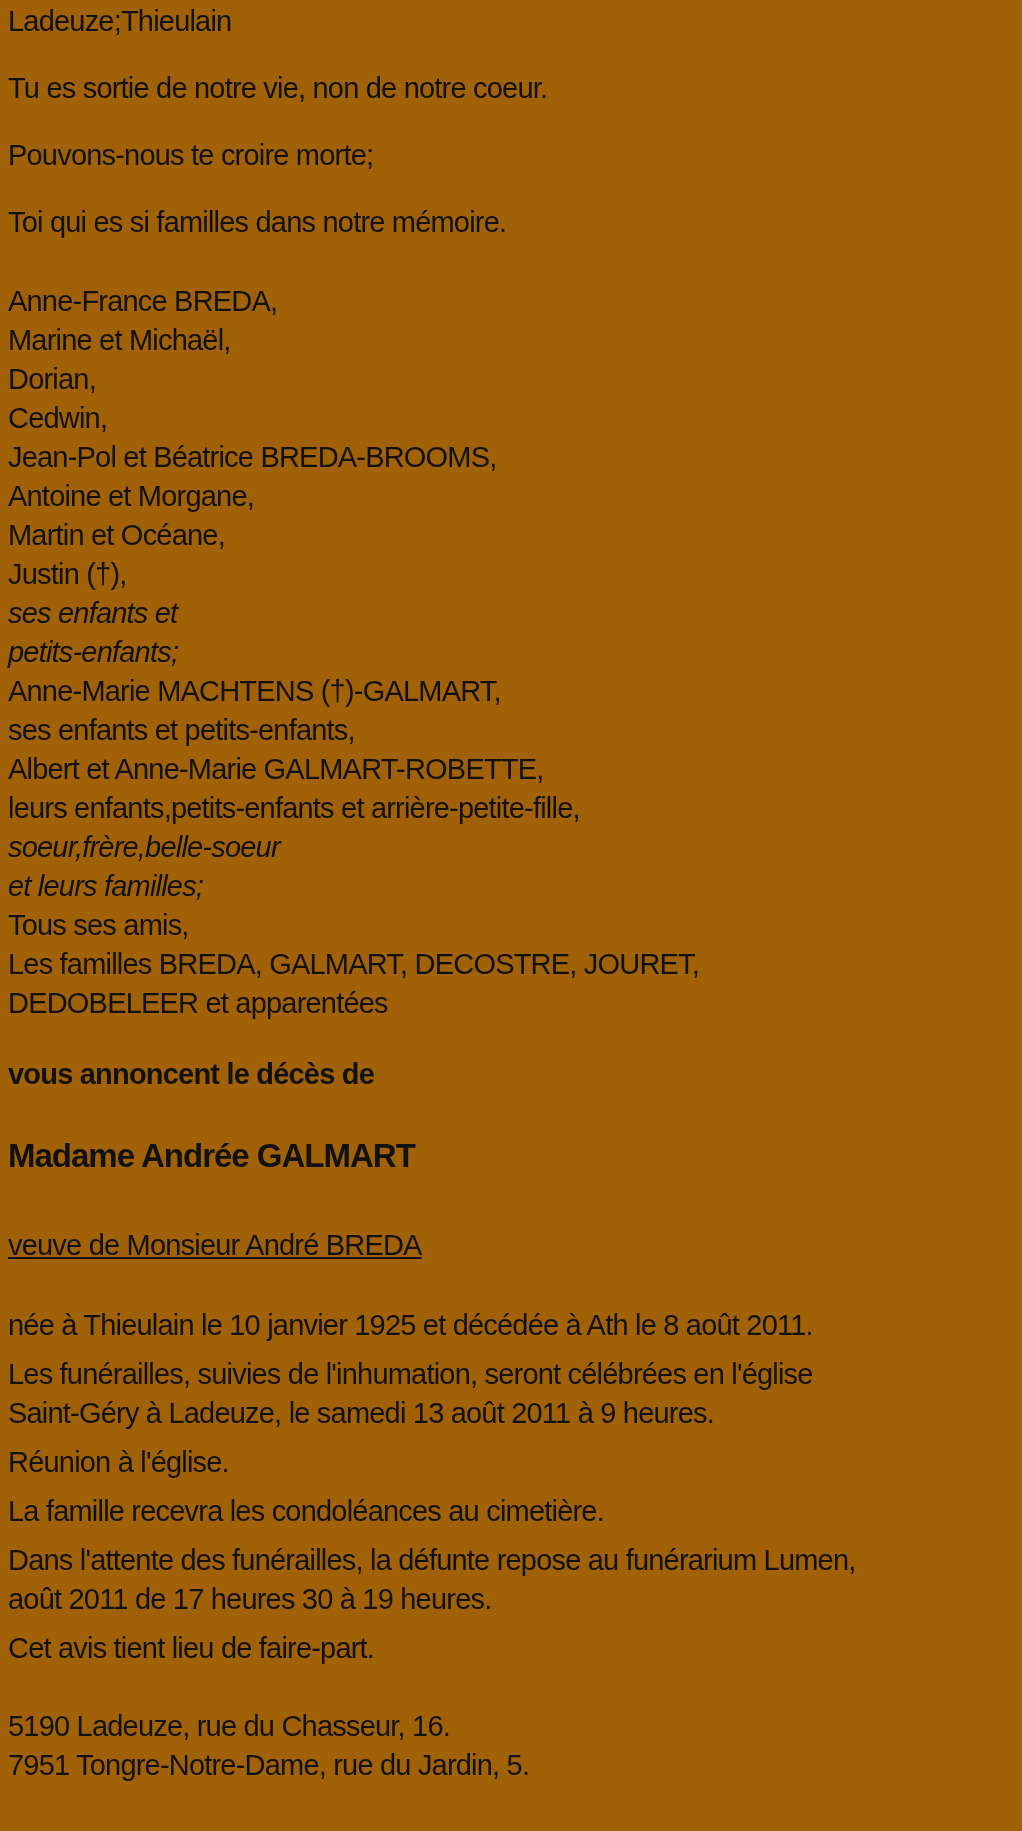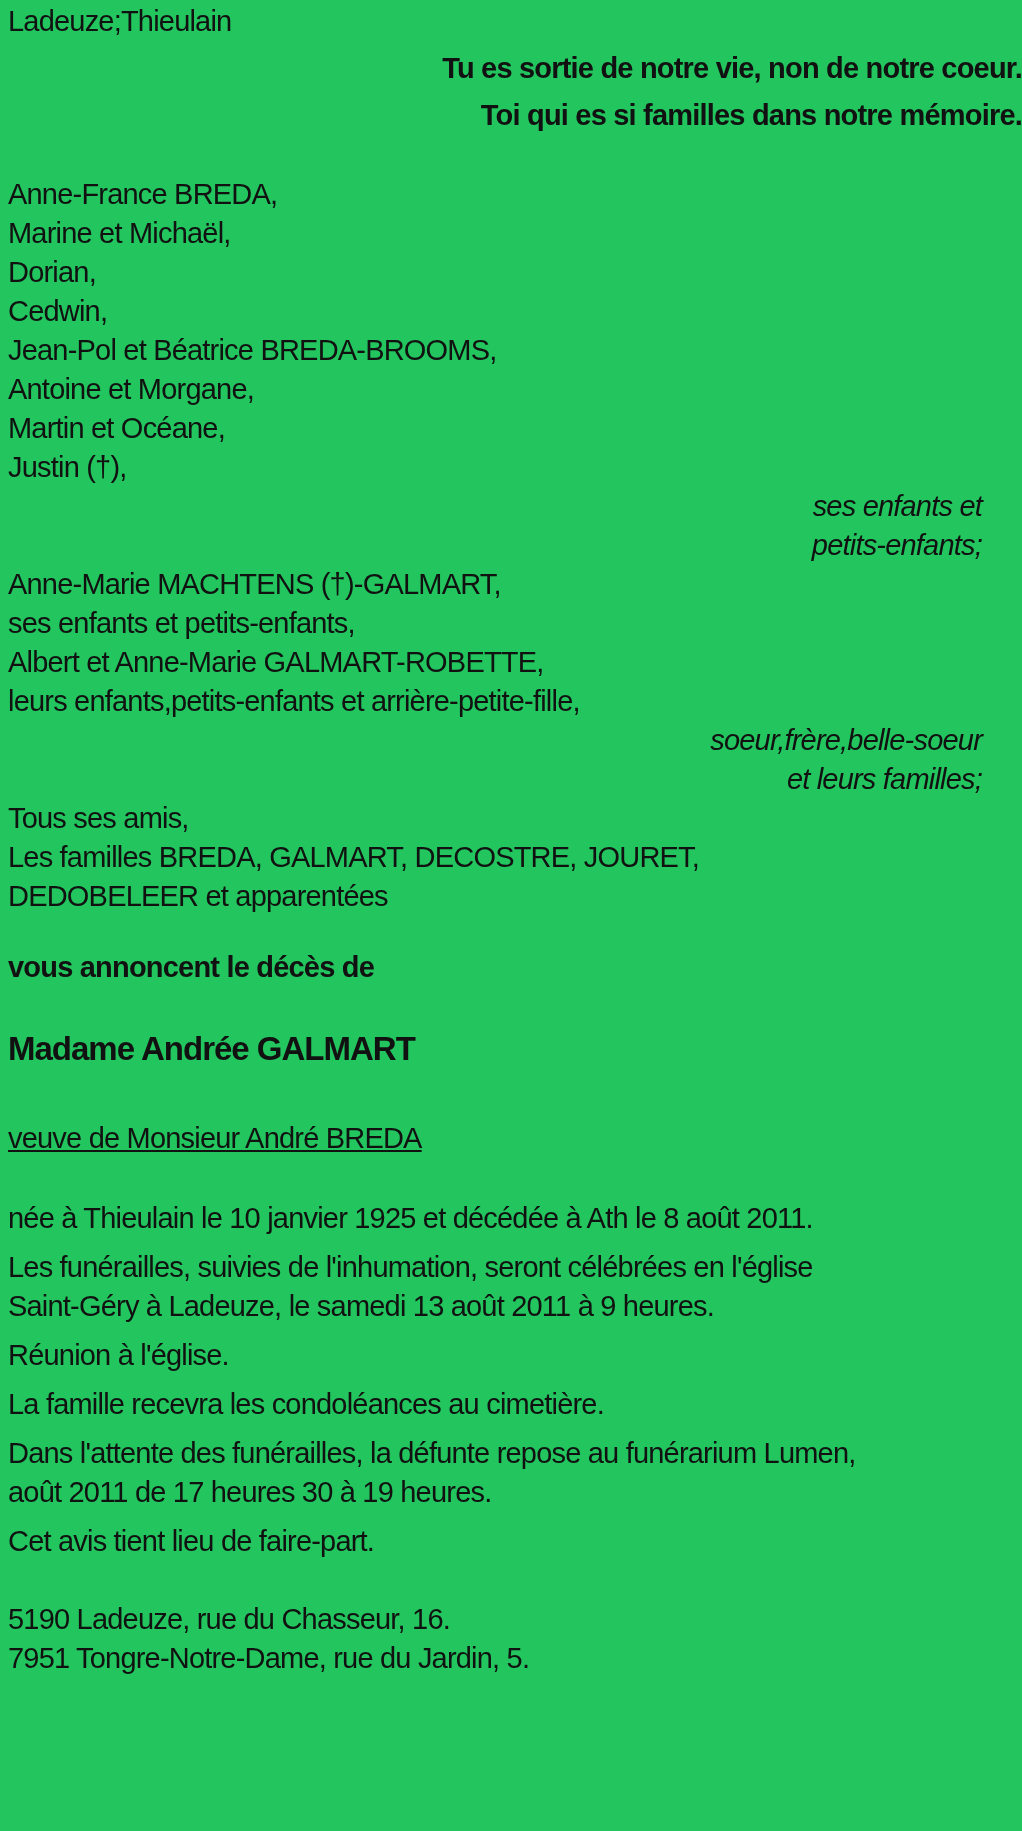--- a/index.html
+++ b/index.html
@@ -1,37 +1,36 @@
 <!DOCTYPE html>
 <html><head>
 <meta charset="utf-8">
 <style>
   html, body { margin: 0; padding: 0; }
   .page {
     position: relative;
     width: 1022px;
     height: 1831px;
-    background: #22c55e;
+    background: #a16207;
     color: #111111;
     font-family: "Liberation Sans", sans-serif;
     box-sizing: border-box;
     padding: 2px 0 0 8px;
     overflow: hidden;
   }
   .line {
     font-size: 29px;
     line-height: 39px;
     letter-spacing: -0.8px;
     white-space: nowrap;
   }
-  .bold { font-weight: bold; margin-top: 8px; text-align: right; }
+  .bold { font-weight: normal; margin-top: 28px; }
   .names-start { margin-top: 40px; }
   .italic-right {
     font-style: italic;
-    text-align: right;
     padding-right: 40px;
   }
   .announce { margin-top: 32px; font-weight: bold; }
   .heading {
     font-size: 33px;
     line-height: 48px;
     font-weight: bold;
     letter-spacing: -1px;
     margin-top: 38px;
     white-space: nowrap;
@@ -42,20 +41,21 @@
   .addresses { margin-top: 39px; }
 </style>
 </head>
 <body>
 
 <div class="page">
 
   <div class="line">Ladeuze;Thieulain</div>
 
   <div class="line bold">Tu es sortie de notre vie, non de notre coeur.</div>
+  <div class="line bold">Pouvons-nous te croire morte;</div>
   <div class="line bold">Toi qui es si familles dans notre mémoire.</div>
 
   <div class="line names-start">Anne-France BREDA,</div>
   <div class="line">Marine et Michaël,</div>
   <div class="line">Dorian,</div>
   <div class="line">Cedwin,</div>
   <div class="line">Jean-Pol et Béatrice BREDA-BROOMS,</div>
   <div class="line">Antoine et Morgane,</div>
   <div class="line">Martin et Océane,</div>
   <div class="line">Justin (†),</div>

